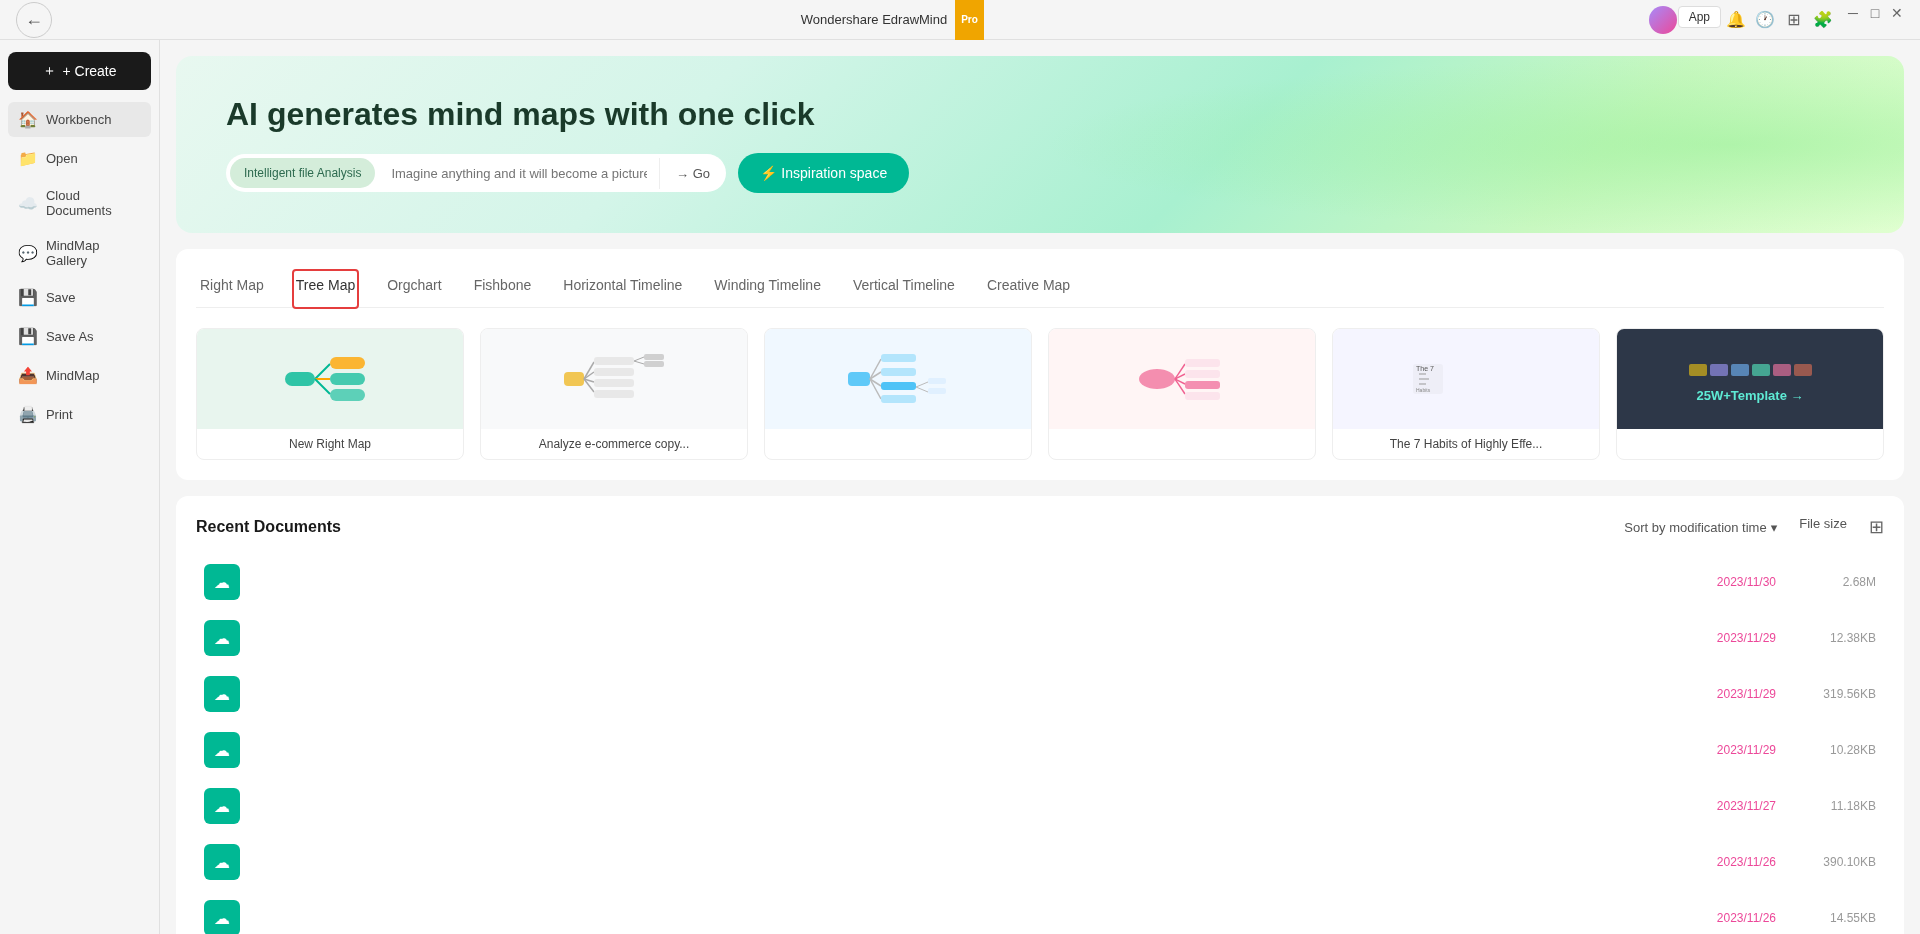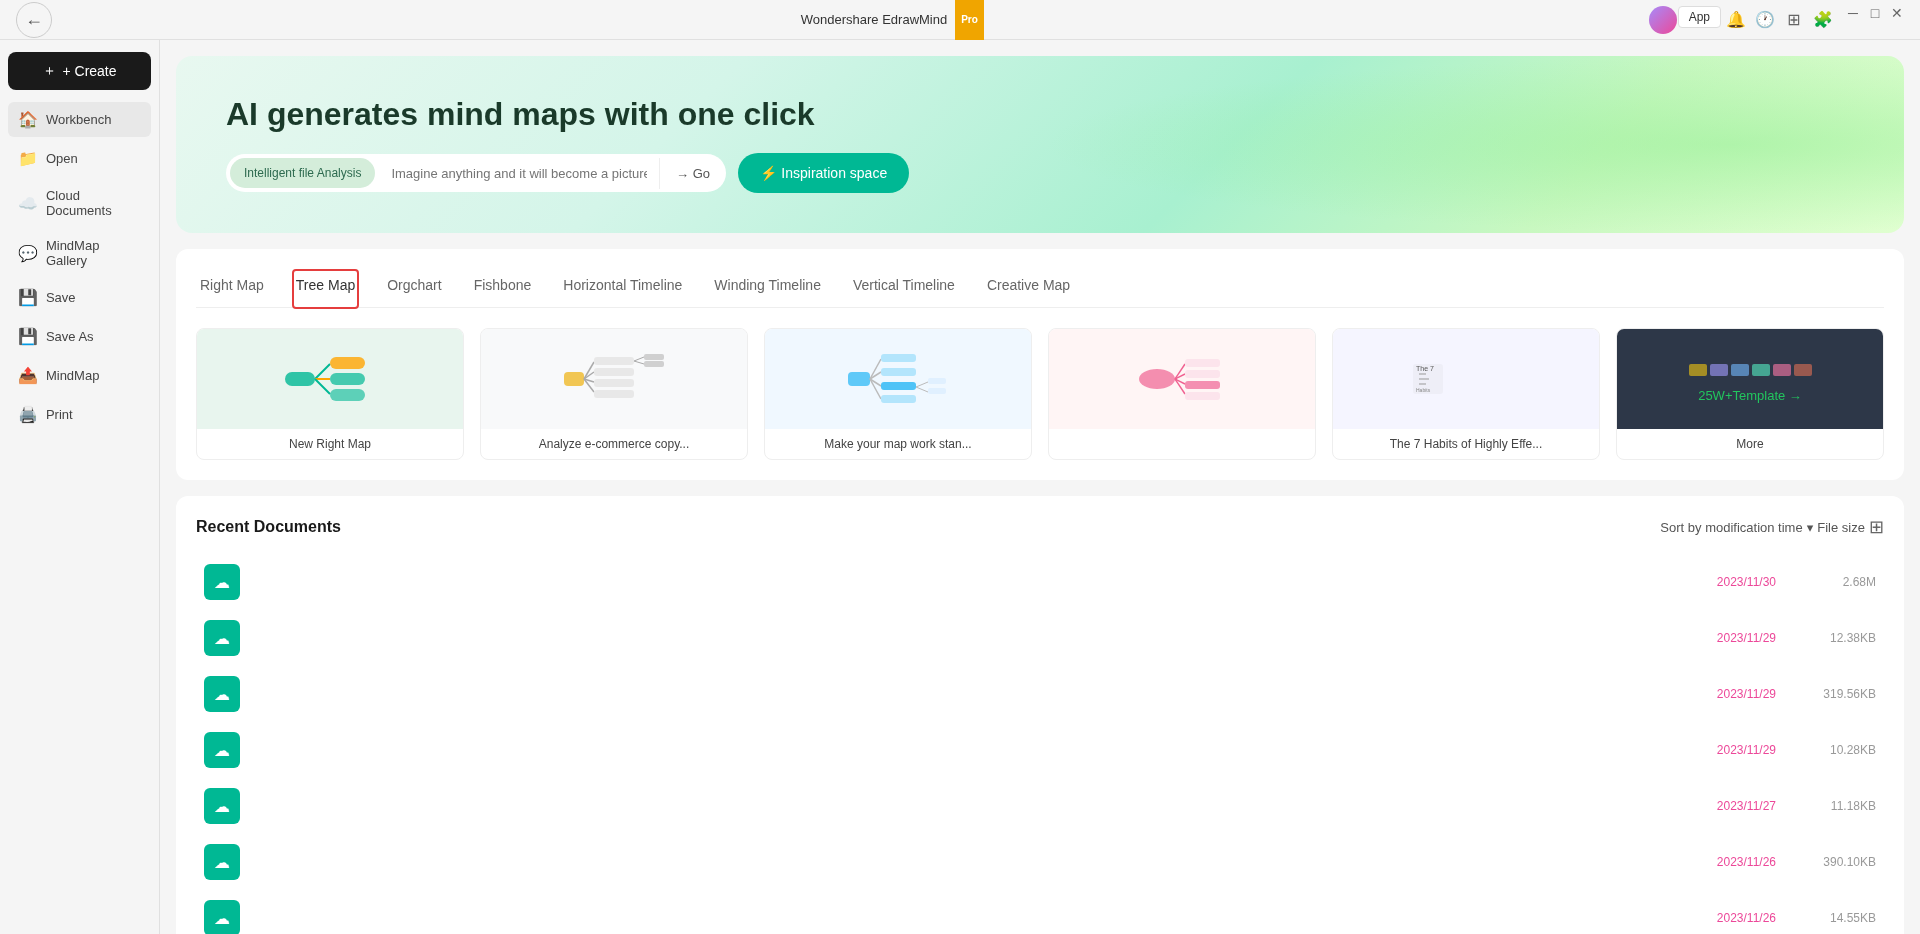--- a/index.html
+++ b/index.html
@@ -273,21 +273,22 @@
       display: flex;
       flex-direction: column;
       align-items: center;
       justify-content: center;
       gap: 4px;
       width: 100%;
       height: 100%;
     }
     .more-template-text {
       font-size: 13px;
-      color: #22c55e;
+      color: #5eead4;
+      font-weight: bold;
     }
 
     
     .recent-section {
       margin: 0 16px 16px;
       background: white;
       border-radius: 12px;
       padding: 20px;
     }
     .recent-header {
@@ -296,22 +297,21 @@
       justify-content: space-between;
       margin-bottom: 16px;
     }
     .recent-title {
       font-size: 16px;
       font-weight: 600;
       color: #1a1a1a;
     }
     .recent-controls {
       display: flex;
-      align-items: center;
-      gap: 4px;
+      gap: 22px;
     }
     .sort-btn {
       display: flex;
       align-items: center;
       gap: 4px;
       font-size: 13px;
       color: #555;
       cursor: pointer;
     }
     .file-size-label {
@@ -532,21 +532,20 @@
               <rect x="38" y="10" width="35" height="8" rx="3" fill="#b3e5fc"></rect>
               <rect x="38" y="24" width="35" height="8" rx="3" fill="#b3e5fc"></rect>
               <rect x="38" y="38" width="35" height="8" rx="3" fill="#4fc3f7"></rect>
               <rect x="38" y="51" width="35" height="8" rx="3" fill="#b3e5fc"></rect>
               <line x1="73" y1="43" x2="85" y2="38" stroke="#bbb" stroke-width="1"></line>
               <line x1="73" y1="43" x2="85" y2="48" stroke="#bbb" stroke-width="1"></line>
               <rect x="85" y="34" width="18" height="6" rx="2" fill="#e0f0ff"></rect>
               <rect x="85" y="44" width="18" height="6" rx="2" fill="#e0f0ff"></rect>
             </svg>
           </div>
-          <div class="template-card-label">Make your map work stan...</div>
         </div>
 
         <div class="template-card">
           <div class="template-card-img" style="background:#fff5f5;">
             <svg width="110" height="70" viewBox="0 0 110 70">
               <ellipse cx="30" cy="35" rx="18" ry="10" fill="#f06292" opacity="0.7"></ellipse>
               <line x1="48" y1="35" x2="58" y2="20" stroke="#f06292" stroke-width="1.5"></line>
               <line x1="48" y1="35" x2="58" y2="30" stroke="#f06292" stroke-width="1.5"></line>
               <line x1="48" y1="35" x2="58" y2="40" stroke="#f06292" stroke-width="1.5"></line>
               <line x1="48" y1="35" x2="58" y2="50" stroke="#f06292" stroke-width="1.5"></line>
@@ -579,21 +578,20 @@
                 <div style="width:18px;height:12px;background:#f6c90e;border-radius:2px;"></div>
                 <div style="width:18px;height:12px;background:#a29bfe;border-radius:2px;"></div>
                 <div style="width:18px;height:12px;background:#74b9ff;border-radius:2px;"></div>
                 <div style="width:18px;height:12px;background:#55efc4;border-radius:2px;"></div>
                 <div style="width:18px;height:12px;background:#fd79a8;border-radius:2px;"></div>
                 <div style="width:18px;height:12px;background:#e17055;border-radius:2px;"></div>
               </div>
               <span class="more-template-text">25W+Template →</span>
             </div>
           </div>
-          <div class="template-card-label">More</div>
         </div>
       </div>
     </div>
 
     <div class="recent-section">
       <div class="recent-header">
         <h2 class="recent-title">Recent Documents</h2>
         <div class="recent-controls">
           <div class="sort-btn">
             <span>Sort by modification time</span>

